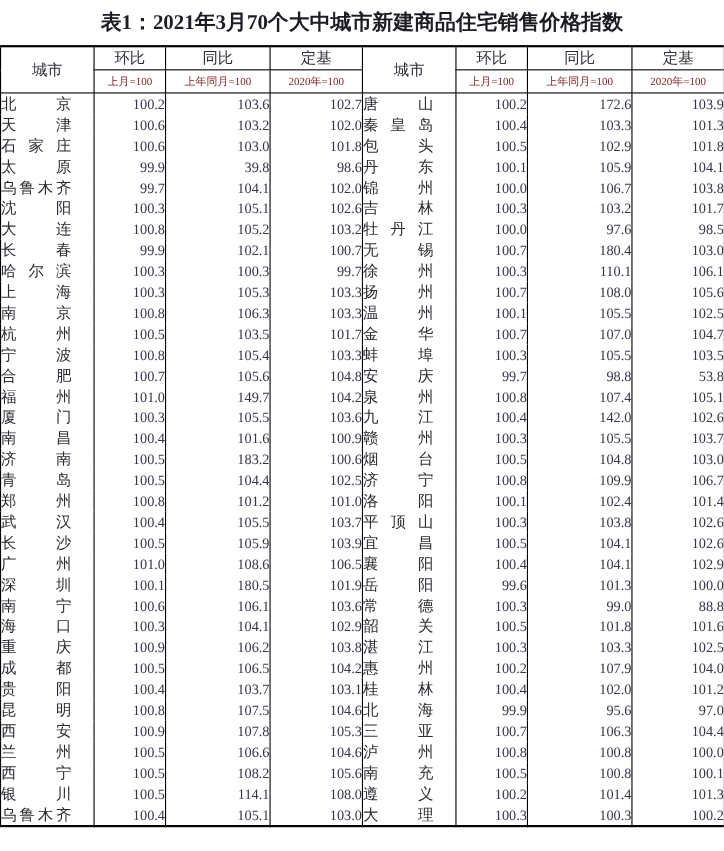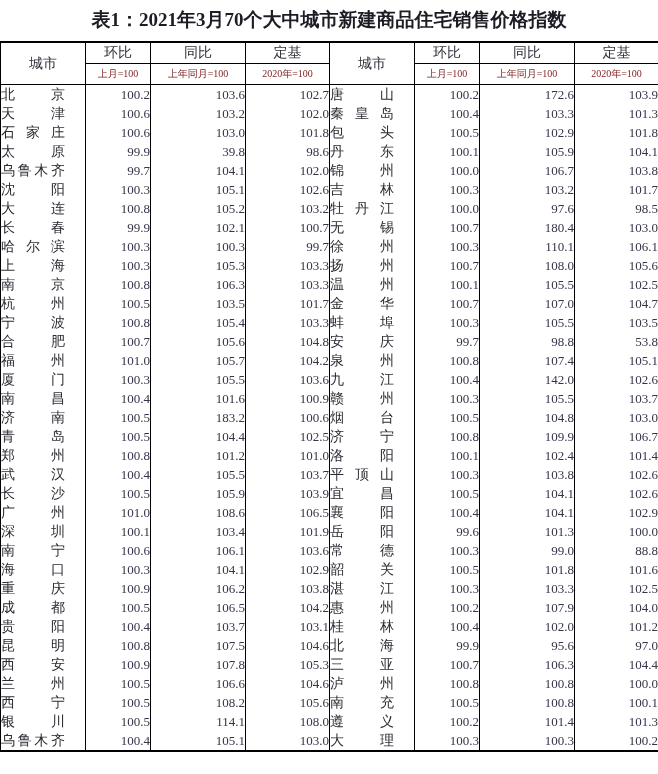--- a/index.html
+++ b/index.html
@@ -234,21 +234,21 @@
           <td class="num">105.6</td>
           <td class="num">104.8</td>
           <td class="city"><span class="jc">安庆</span></td>
           <td class="num">99.7</td>
           <td class="num">98.8</td>
           <td class="num">53.8</td>
         </tr>
         <tr>
           <td class="city"><span class="jc">福州</span></td>
           <td class="num">101.0</td>
-          <td class="num">105.7</td>
+          <td class="num">149.7</td>
           <td class="num">104.2</td>
           <td class="city"><span class="jc">泉州</span></td>
           <td class="num">100.8</td>
           <td class="num">107.4</td>
           <td class="num">105.1</td>
         </tr>
         <tr>
           <td class="city"><span class="jc">厦门</span></td>
           <td class="num">100.3</td>
           <td class="num">105.5</td>
@@ -324,21 +324,21 @@
           <td class="num">108.6</td>
           <td class="num">106.5</td>
           <td class="city"><span class="jc">襄阳</span></td>
           <td class="num">100.4</td>
           <td class="num">104.1</td>
           <td class="num">102.9</td>
         </tr>
         <tr>
           <td class="city"><span class="jc">深圳</span></td>
           <td class="num">100.1</td>
-          <td class="num">103.4</td>
+          <td class="num">180.5</td>
           <td class="num">101.9</td>
           <td class="city"><span class="jc">岳阳</span></td>
           <td class="num">99.6</td>
           <td class="num">101.3</td>
           <td class="num">100.0</td>
         </tr>
         <tr>
           <td class="city"><span class="jc">南宁</span></td>
           <td class="num">100.6</td>
           <td class="num">106.1</td>

